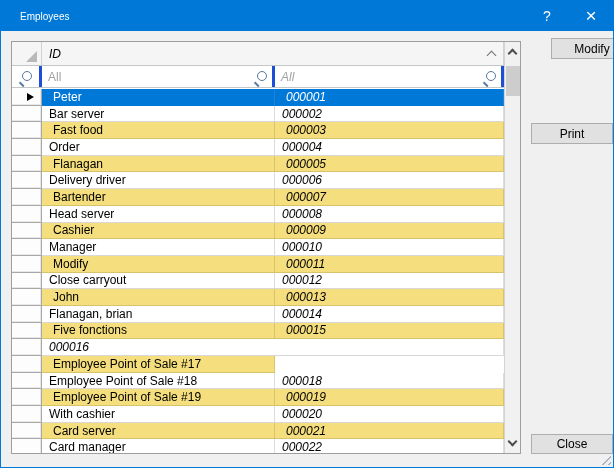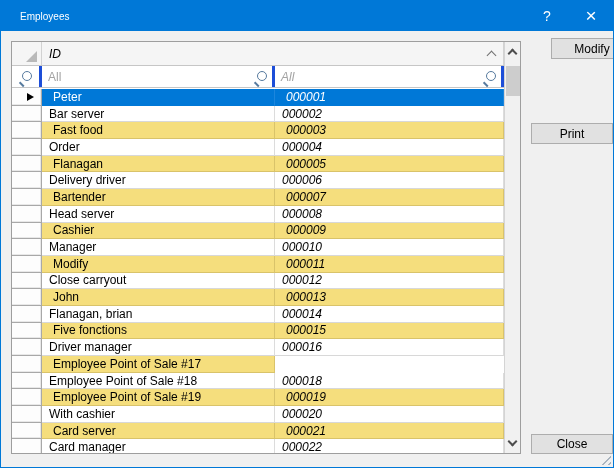--- a/index.html
+++ b/index.html
@@ -227,21 +227,20 @@
     <div class="cell c-sel">
       
     </div>
     <div class="cell c-desc">Five fonctions</div>
     <div class="cell c-id">000015</div>
   </div>
           <div class="row">
     <div class="cell c-sel">
       
     </div>
-    <div class="cell c-desc">Driver manager</div>
     <div class="cell c-id">000016</div>
   </div>
           <div class="row banded">
     <div class="cell c-sel">
       
     </div>
     <div class="cell c-desc">Employee Point of Sale #17</div>
   </div>
           <div class="row">
     <div class="cell c-sel">

